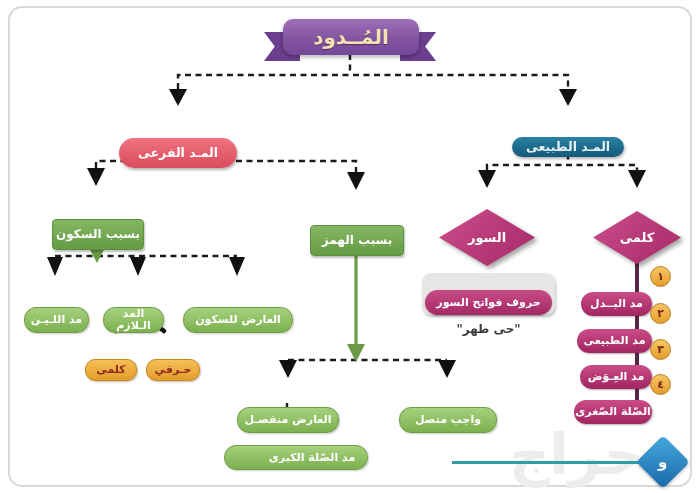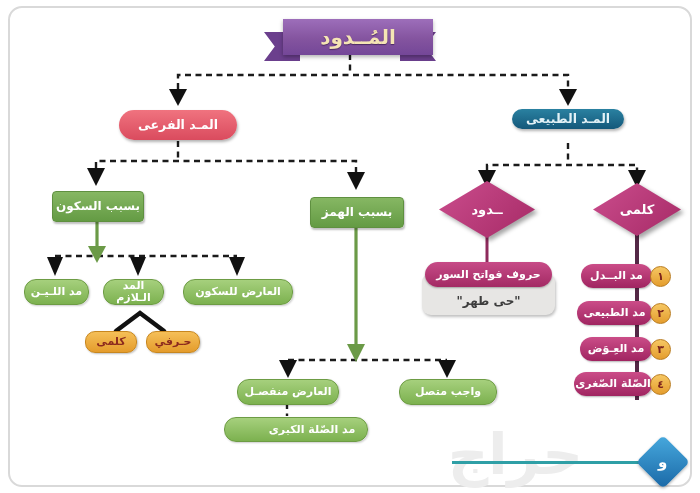--- a/index.html
+++ b/index.html
@@ -3,28 +3,28 @@
 <meta charset="utf-8">
 <style>
   html,body{margin:0;padding:0;background:#fff;}
   #stage{position:relative;width:700px;height:493px;background:#ffffff;overflow:hidden;
          font-family:"DejaVu Sans",sans-serif;direction:rtl;}
   #card{position:absolute;left:8px;top:6px;width:680px;height:477px;
         border:2px solid #d9d9d9;border-radius:14px;}
   #connectors{position:absolute;left:0;top:0;width:700px;height:493px;}
 
   .node{position:absolute;display:flex;align-items:center;justify-content:center;
-        color:#fff;font-weight:bold;text-align:center;line-height:1.05;}
+        color:#fff;font-weight:bold;text-align:center;line-height:1.05;margin-top:28px;}
 
   
   .banner-wrap{position:absolute;left:264px;top:19px;width:172px;height:46px;}
   .tail{position:absolute;top:13px;width:36px;height:29px;background:#6b3f8d;}
   .tail.left{left:0;clip-path:polygon(0 0,100% 0,100% 100%,0 100%,30% 50%);}
   .tail.right{right:0;clip-path:polygon(0 0,100% 0,70% 50%,100% 100%,0 100%);}
-  .banner{position:absolute;left:19px;top:0;width:150px;height:36px;border-radius:0;
+  .banner{position:absolute;left:19px;top:0;width:136px;height:36px;border-radius:10px;
           background:linear-gradient(180deg,#9d6eba 0%,#84549f 55%,#744798 100%);
           box-shadow:0 2px 4px rgba(0,0,0,.3);display:flex;align-items:center;justify-content:center;
           color:#f5e5b4;font-weight:bold;font-size:20px;text-shadow:0 1px 1px #4c2a63;}
 
   .n-far3i{left:119px;top:110px;width:118px;height:30px;border-radius:16px;font-size:12.5px;
            background:linear-gradient(180deg,#f0737f 0%,#da4b5e 100%);box-shadow:1px 2px 3px rgba(0,0,0,.3);}
   .n-tabi3i{left:512px;top:109px;width:112px;height:20px;border-radius:17px;font-size:12.5px;
             color:#e2f1f6;background:linear-gradient(180deg,#2a81a1 0%,#14587a 100%);box-shadow:1px 2px 3px rgba(0,0,0,.3);}
 
   .gbox{border-radius:4px;font-size:12px;border:1px solid #5f9040;
@@ -64,21 +64,21 @@
   .k2{left:577px;top:301px;width:75px;height:24px;}
   .k3{left:580px;top:337px;width:72px;height:24px;}
   .k4{left:574px;top:372px;width:78px;height:24px;}
   .kcircle{position:absolute;width:19px;height:19px;border-radius:50%;left:650px;
            background:linear-gradient(180deg,#f6c763 0%,#e49d2e 100%);border:1px solid #b97b1d;
            color:#7c241c;font-size:11px;font-weight:bold;display:flex;align-items:center;justify-content:center;}
   .c1{top:266px;} .c2{top:303px;} .c3{top:339px;} .c4{top:374px;}
 
   
   .wm-text{position:absolute;left:448px;top:424px;width:196px;height:62px;color:#ededed;
-           font-size:56px;font-weight:bold;text-align:left;line-height:62px;letter-spacing:2px;}
+           font-size:56px;font-weight:bold;text-align:right;line-height:62px;letter-spacing:2px;}
   .wm-line{position:absolute;left:452px;top:461px;width:196px;height:3px;background:#2f9fa6;}
   .wm-diamond{position:absolute;left:644px;top:443px;width:38px;height:38px;border-radius:5px;
               transform:rotate(45deg);background:linear-gradient(135deg,#47a9de 0%,#1a68a6 100%);
               box-shadow:1px 1px 3px rgba(0,0,0,.3);display:flex;align-items:center;justify-content:center;}
   .wm-glyph{transform:rotate(-45deg);color:#fff;font-size:15px;font-weight:bold;}
 </style>
 </head>
 <body>
 
 <div id="stage">
@@ -128,21 +128,21 @@
     <div class="banner">المُــدود</div>
   </div>
 
   <div class="node n-far3i">المـد الفرعى</div>
   <div class="node n-tabi3i">المـد الطبيعى</div>
 
   <div class="node gbox n-sukun">بسبب السكون</div>
   <div class="node gbox n-hamz">بسبب الهمز</div>
 
   <div class="dshadow d-harfi">
-    <div class="node diamond" style="width:100%;height:100%;">ــدود</div>
+    <div class="node diamond" style="width:100%;height:100%;">السور</div>
   </div>
   <div class="dshadow d-kalimi">
     <div class="node diamond" style="width:100%;height:100%;">كلمى</div>
   </div>
 
   <div class="node gpill n-lazim">المد الـلازم</div>
   <div class="node gpill n-lin">مد اللـيـن</div>
   <div class="node gpill n-arid">العارض للسكون</div>
 
   <div class="node gold n-lz-kalimi">كلمى</div>

